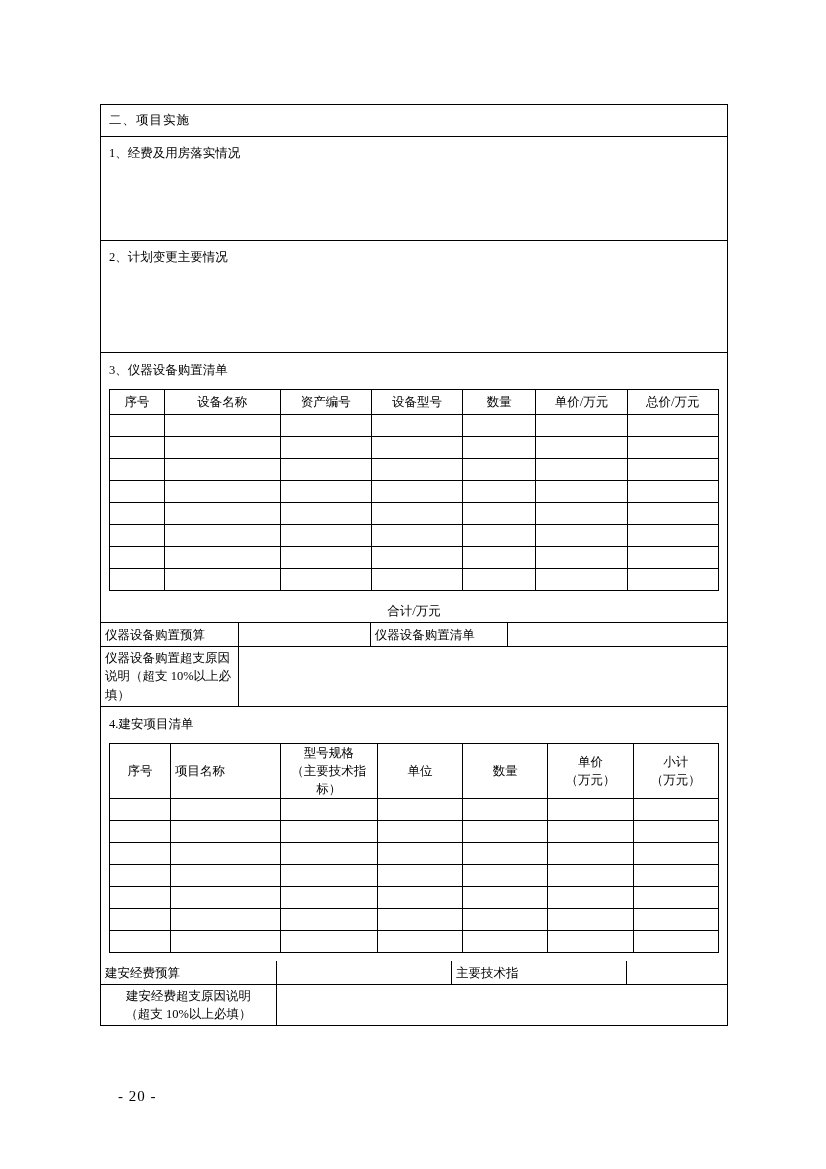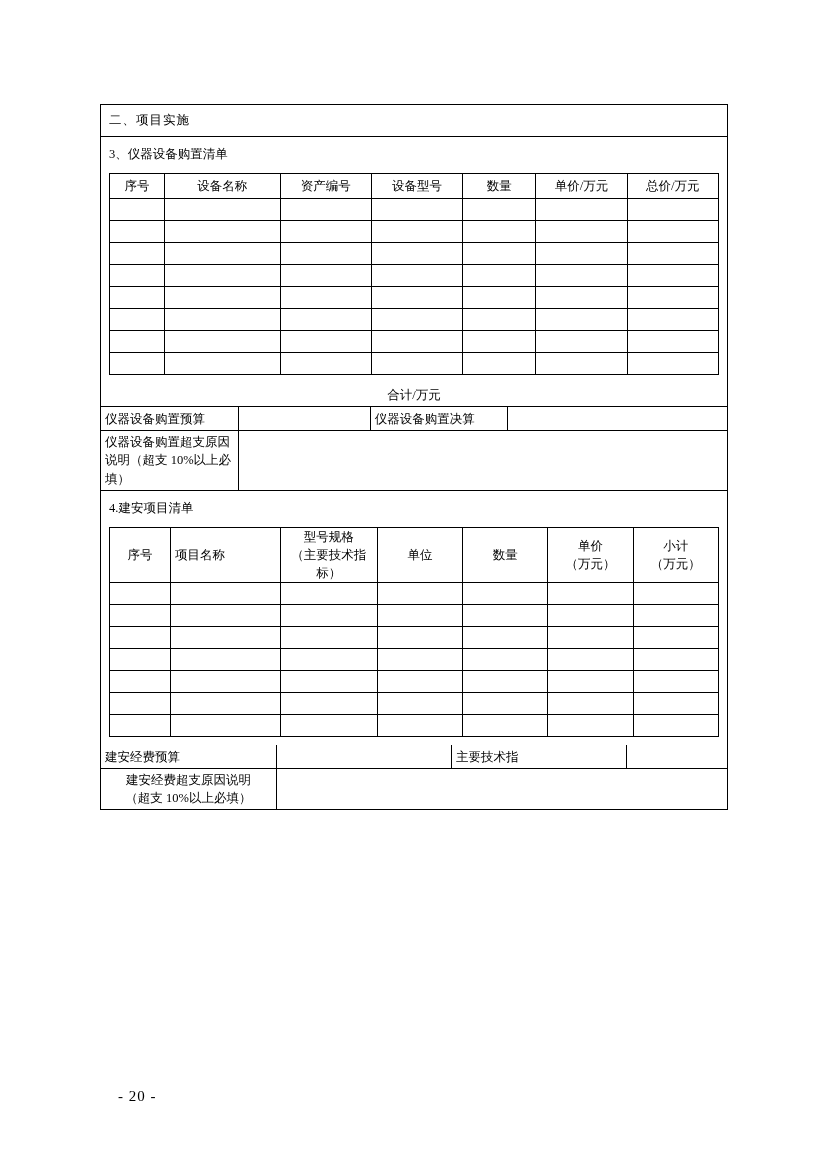--- a/index.html
+++ b/index.html
@@ -118,21 +118,27 @@
     <table class="doc">
       <colgroup>
           <col style="width:100%">
         </colgroup>
       <tbody>
 
         <tr>
           <td class="sec-title">二、项目实施</td>
         </tr>
 
-
+        <tr>
+          <td class="blk-label h-160">1、经费及用房落实情况</td>
+        </tr>
+
+        <tr>
+          <td class="blk-label h-115">2、计划变更主要情况</td>
+        </tr>
 
         <tr>
           <td style="border-bottom:none;">
             <div class="sub-head">3、仪器设备购置清单</div>
 
             <div class="wrap-pad">
               <table class="grid">
                 <colgroup>
                   <col style="width:9%">
                   <col style="width:19%">
@@ -239,21 +245,21 @@
                 <col style="width:22%">
                 <col style="width:35%">
               </colgroup>
               <tbody>
                 <tr>
                   <td colspan="4" style="border-left:none;border-right:none;border-top:none;height:23px;">合计/万元</td>
                 </tr>
                 <tr>
                   <td class="cell-left" style="border-left:none;height:23px;">仪器设备购置预算</td>
                   <td></td>
-                  <td class="cell-left">仪器设备购置决算</td>
+                  <td class="cell-left">仪器设备购置清单</td>
                   <td style="border-right:none;"></td>
                 </tr>
                 <tr>
                   <td class="note-cell" style="border-left:none;border-bottom:none;">仪器设备购置超支原因说明（超支 10%以上必填）</td>
                   <td class="note-cell" colspan="3" style="border-right:none;border-bottom:none;"></td>
                 </tr>
               </tbody>
             </table>
           </td>
         </tr>

